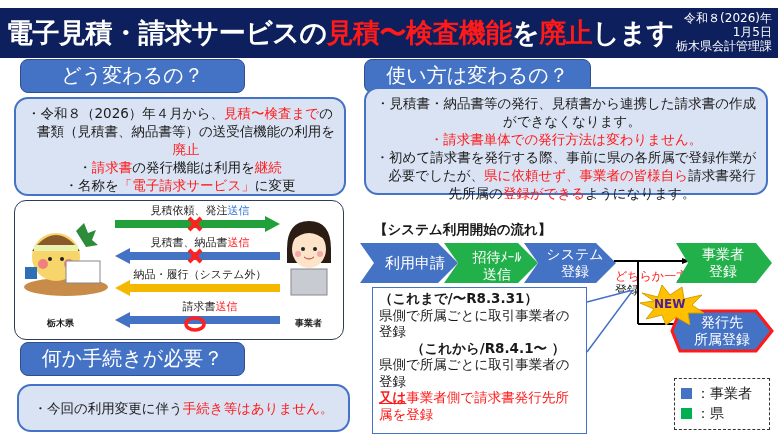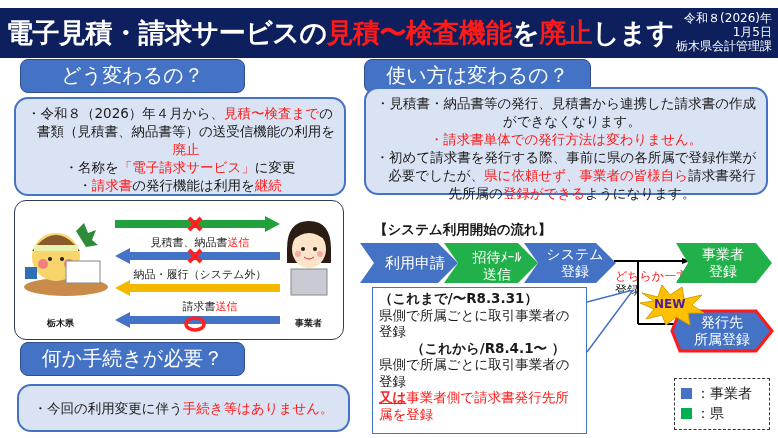--- a/index.html
+++ b/index.html
@@ -30,22 +30,22 @@
   <div class="header-meta">
     <div>令和８(2026)年</div>
     <div>1月5日</div>
     <div>栃木県会計管理課</div>
   </div>
 </div>
 
 <div class="pill" style="left:20px; top:59px; width:225px; height:34px;">どう変わるの？</div>
 <div class="box" style="left:14px; top:97px; width:332px; height:99px;">
   <p><span>・令和８（2026）年４月から、</span><span class="red">見積〜検査まで</span><span>の書類（見積書、納品書等）の送受信機能の利用を</span><span class="red">廃止</span></p>
+  <p><span>・</span><span class="red">請求書</span><span>の発行機能は利用を</span><span class="red">継続</span></p>
   <p><span>・名称を</span><span class="red">「電子請求サービス」</span><span>に変更</span></p>
-  <p><span>・</span><span class="red">請求書</span><span>の発行機能は利用を</span><span class="red">継続</span></p>
 </div>
 
 <div class="diagram">
 
   <svg style="position:absolute; left:6px; top:18px;" width="90" height="80">
     <ellipse cx="45" cy="68" rx="42" ry="9" fill="#c98b4a"></ellipse>
     <circle cx="35" cy="38" r="24" fill="#f7d56a"></circle>
     <path d="M11 32 Q35 0 59 32 Z" fill="#8b5a2b"></path>
     <rect x="13" y="26" width="44" height="6" fill="#e8f3b0"></rect>
     <path d="M55 12 l8 -8 l4 10 l8 -3 l-4 10 l6 5 l-12 2 Z" fill="#2e8b3a"></path>
@@ -64,20 +64,21 @@
     <path d="M11 22 Q28 6 45 22 L45 14 Q28 0 11 14 Z" fill="#2b1d14"></path>
     <circle cx="22" cy="30" r="2" fill="#222"></circle>
     <circle cx="34" cy="30" r="2" fill="#222"></circle>
     <circle cx="17" cy="35" r="3" fill="#f6a8a8"></circle>
     <circle cx="39" cy="35" r="3" fill="#f6a8a8"></circle>
     <path d="M23 38 Q28 42 33 38" stroke="#c33" fill="none"></path>
     <rect x="10" y="50" width="36" height="26" fill="#c8ccd2" stroke="#888"></rect>
   </svg>
   <div class="char-label" style="left:280px; top:116px;">事業者</div>
 
+  <div class="arrow-label" style="left:110px; top:2px; width:150px;"><span>見積依頼、発注</span><span class="blue">送信</span></div>
   <svg style="position:absolute; left:100px; top:15px;" width="165" height="16">
     <polygon points="0,4 150,4 150,0 165,8 150,16 150,12 0,12" fill="#22a03c"></polygon>
     <path d="M74 2 L86 14 M86 2 L74 14" stroke="#ff2020" stroke-width="4"></path>
   </svg>
 
   <div class="arrow-label" style="left:110px; top:34px; width:150px;"><span>見積書、納品書</span><span class="red">送信</span></div>
   <svg style="position:absolute; left:100px; top:47px;" width="165" height="16">
     <polygon points="165,4 15,4 15,0 0,8 15,16 15,12 165,12" fill="#4472c4"></polygon>
     <path d="M74 2 L86 14 M86 2 L74 14" stroke="#ff2020" stroke-width="4"></path>
   </svg>

